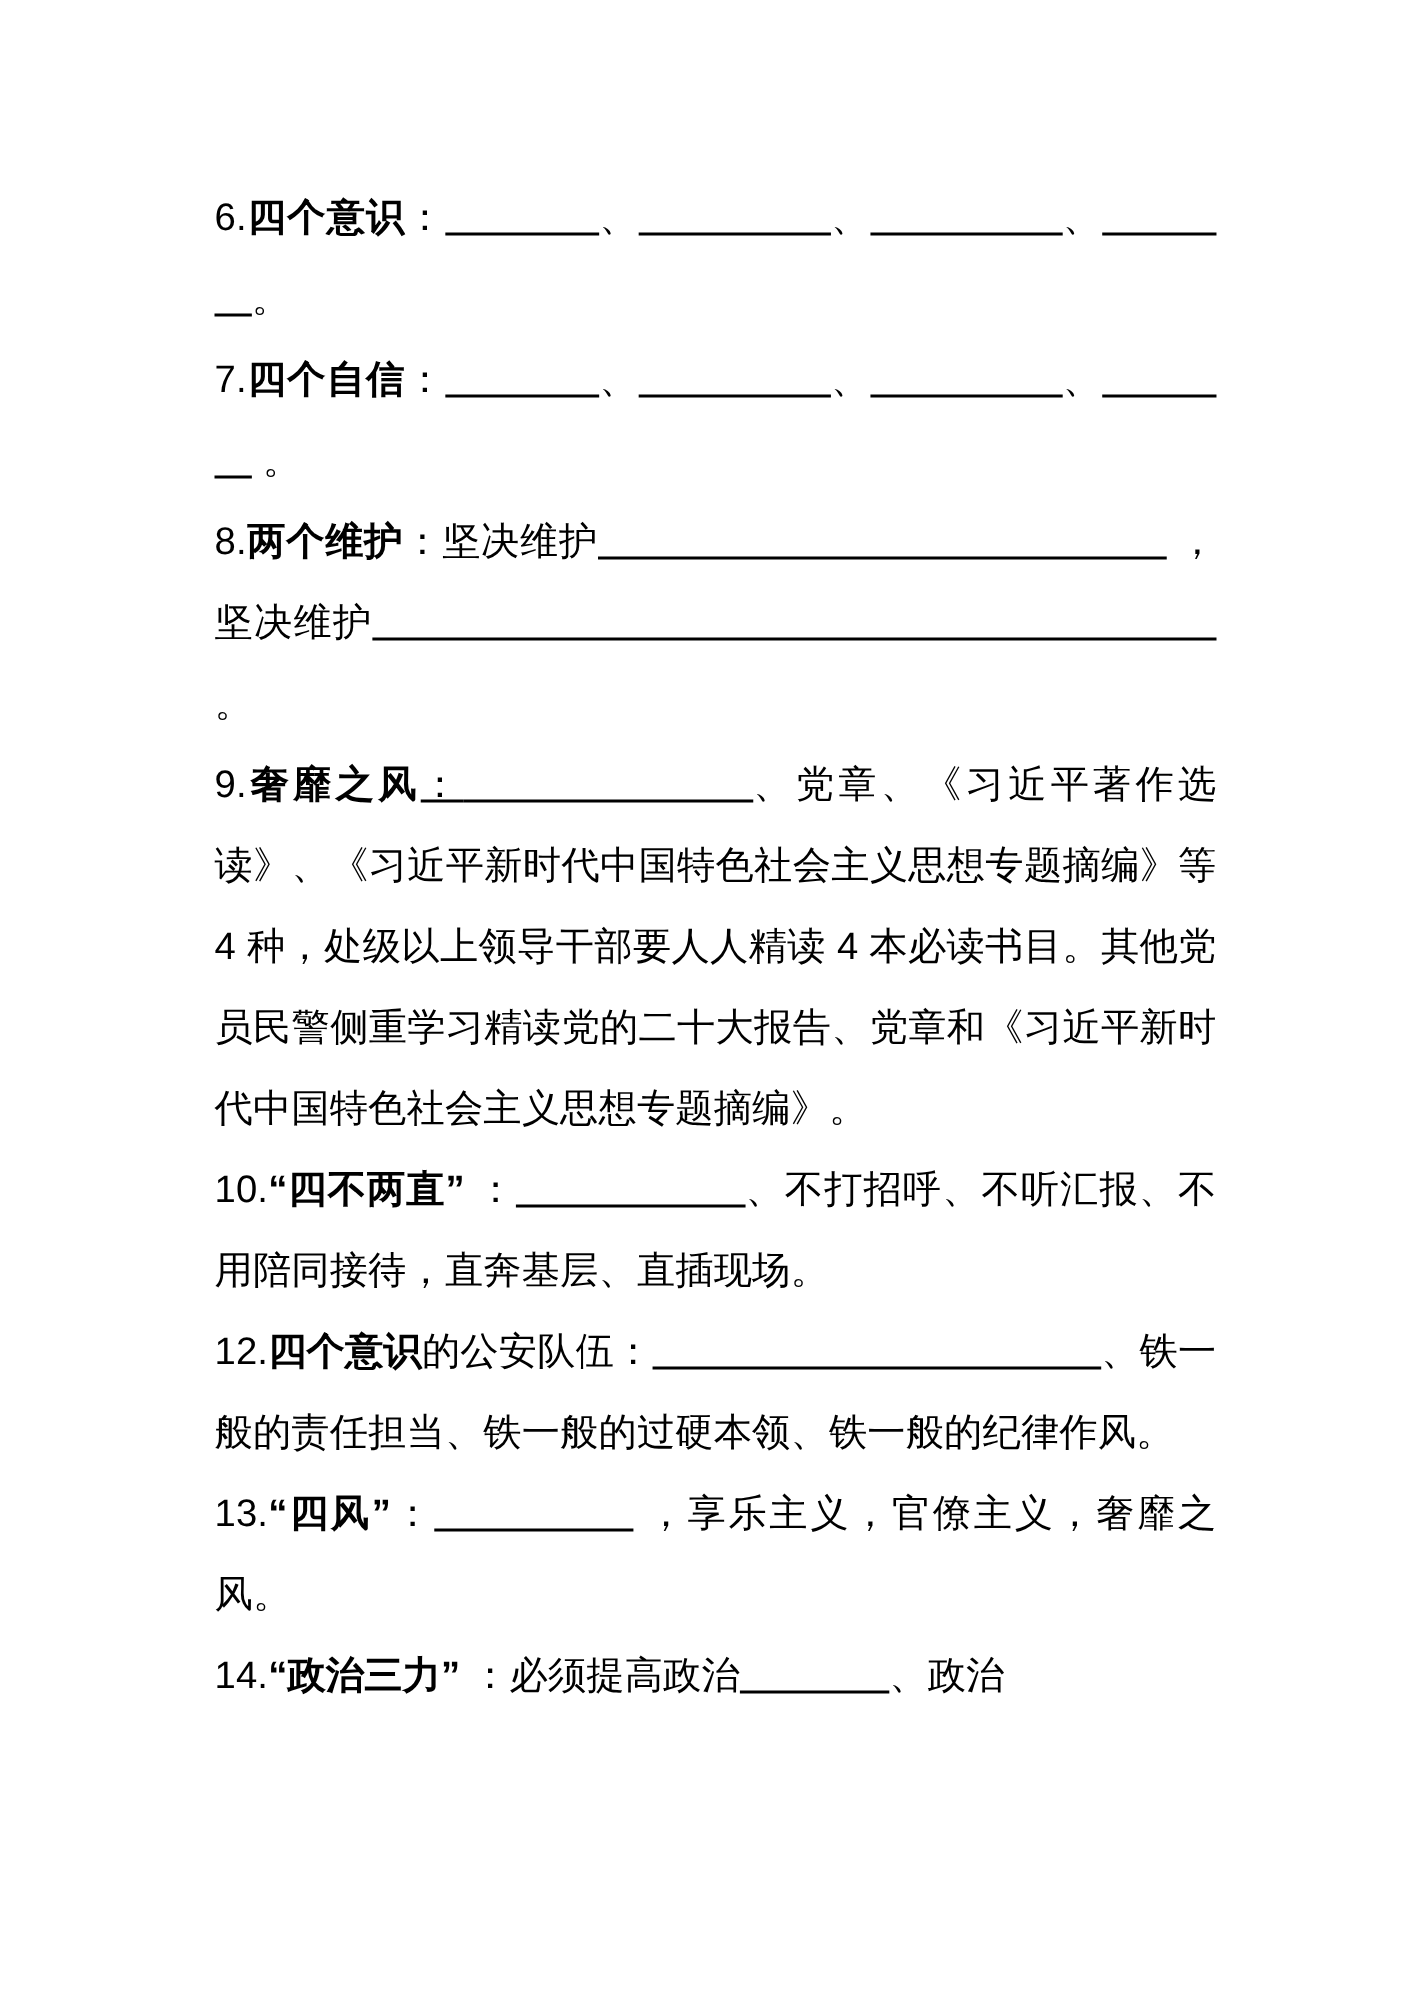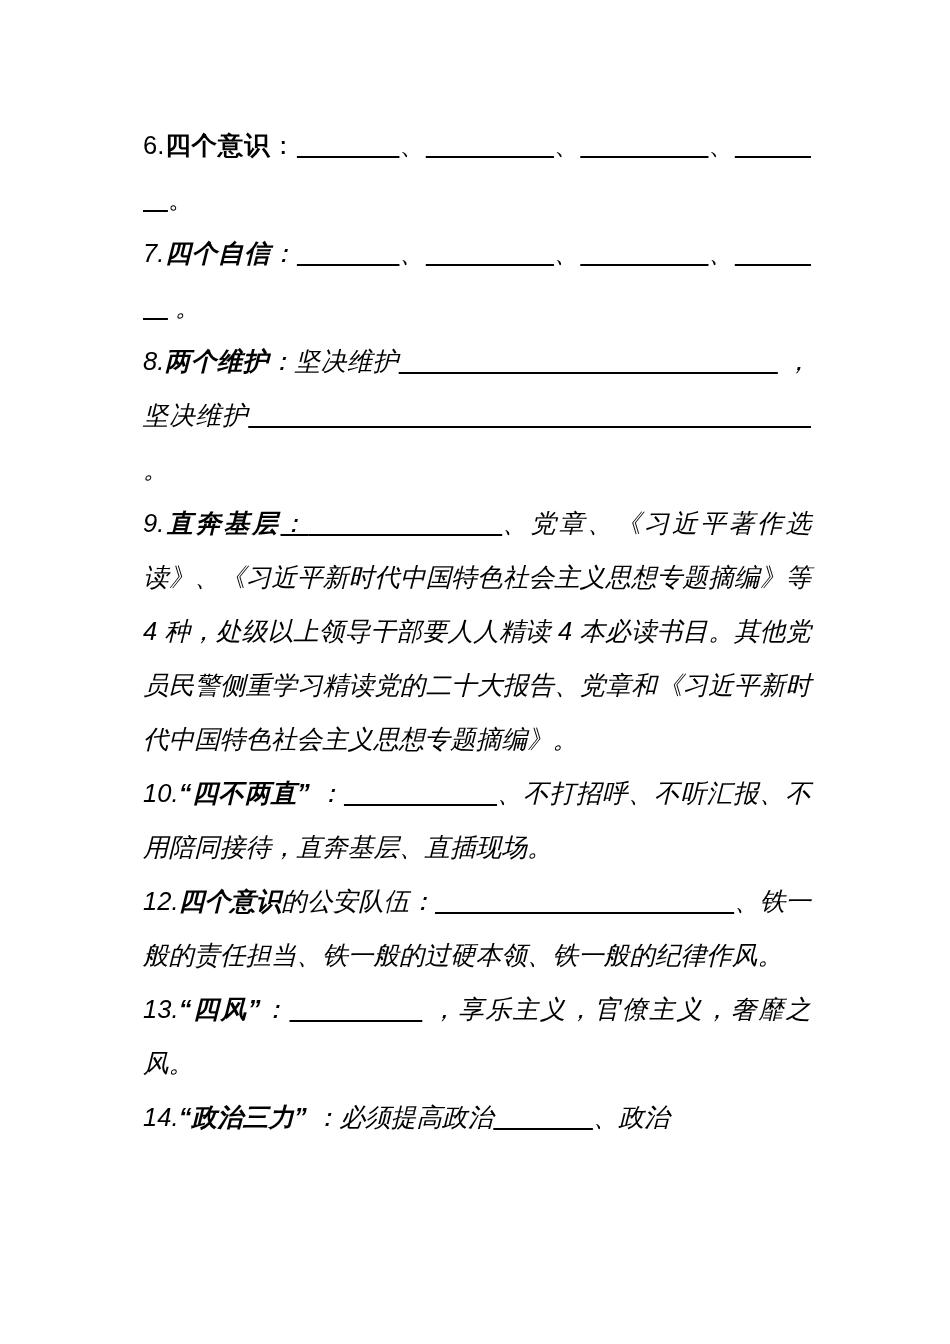--- a/index.html
+++ b/index.html
@@ -27,21 +27,21 @@
   }
   .para {
     font-size: 25.5px;
     line-height: 54px;
     text-align: justify;
     text-justify: inter-ideograph;
     margin: 0 0 0 0;
     letter-spacing: 0.1px;
     word-break: break-all;
   }
-  .para + .para { margin-top: 0; font-style: italic; }
+  .para + .para { margin-top: 0; }
   .num {
     font-weight: normal;
   }
   .term {
     font-weight: bold;
   }
   
   .blank {
     text-decoration: underline;
     text-decoration-thickness: 2px;
@@ -67,21 +67,21 @@
 
 <div class="page">
   <div class="doc-body">
 
     <p class="para"><span class="num">6.</span><span class="term">四个意识</span><span>：</span><span class="blank blank-u">＿＿＿＿</span><span>、</span><span class="blank blank-u">＿＿＿＿＿</span><span>、</span><span class="blank blank-u">＿＿＿＿＿</span><span>、</span><span class="blank blank-u">＿＿＿＿</span><span>。</span></p>
 
     <p class="para"><span class="num">7.</span><span class="term">四个自信</span><span>：</span><span class="blank blank-u">＿＿＿＿</span><span>、</span><span class="blank blank-u">＿＿＿＿＿</span><span>、</span><span class="blank blank-u">＿＿＿＿＿</span><span>、</span><span class="blank blank-u">＿＿＿＿</span><span> 。</span></p>
 
     <p class="para"><span class="num">8.</span><span class="term">两个维护</span><span>：</span><span>坚决维护</span><span class="blank blank-u">＿＿＿＿＿＿＿＿＿＿＿＿＿＿＿</span><span> ，</span><span>坚决维护</span><span class="blank blank-u">＿＿＿＿＿＿＿＿＿＿＿＿＿＿＿＿＿＿＿＿＿＿</span><span> 。</span></p>
 
-    <p class="para"><span class="num">9.</span><span class="term">直奔基层</span><span class="ul-text">：</span><span class="blank blank-u">＿＿＿＿＿＿＿</span><span>、党章、《习近平著作选读》、《习近平新时代中国特色社会主义思想专题摘编》等 4 种，处级以上领导干部要人人精读 4 本必读书目。其他党员民警侧重学习精读党的二十大报告、党章和《习近平新时代中国特色社会主义思想专题摘编》。</span></p>
+    <p class="para"><span class="num">9.</span><span class="term">奢靡之风</span><span class="ul-text">：</span><span class="blank blank-u">＿＿＿＿＿＿＿</span><span>、党章、《习近平著作选读》、《习近平新时代中国特色社会主义思想专题摘编》等 4 种，处级以上领导干部要人人精读 4 本必读书目。其他党员民警侧重学习精读党的二十大报告、党章和《习近平新时代中国特色社会主义思想专题摘编》。</span></p>
 
     <p class="para"><span class="num">10.</span><span class="term">“四不两直”</span><span> ：</span><span class="blank blank-u">＿＿＿＿＿＿</span><span>、不打招呼、不听汇报、不用陪同接待，直奔基层、直插现场。</span></p>
 
     <p class="para"><span class="num">12.</span><span class="term">四个意识</span><span>的公安队伍</span><span>：</span><span class="blank blank-u">＿＿＿＿＿＿＿＿＿＿＿＿</span><span>、铁一般的责任担当、铁一般的过硬本领、铁一般的纪律作风。</span></p>
 
 
     <p class="para"><span class="num">13.</span><span class="term">“四风”</span><span>：</span><span class="blank blank-u">＿＿＿＿＿</span><span> ，享乐主义，官僚主义，奢靡之风。</span></p>
 
     <p class="para"><span class="num">14.</span><span class="term">“政治三力”</span><span> ：</span><span>必须提高政治</span><span class="blank blank-u">＿＿＿＿</span><span>、政治</span></p>
 

